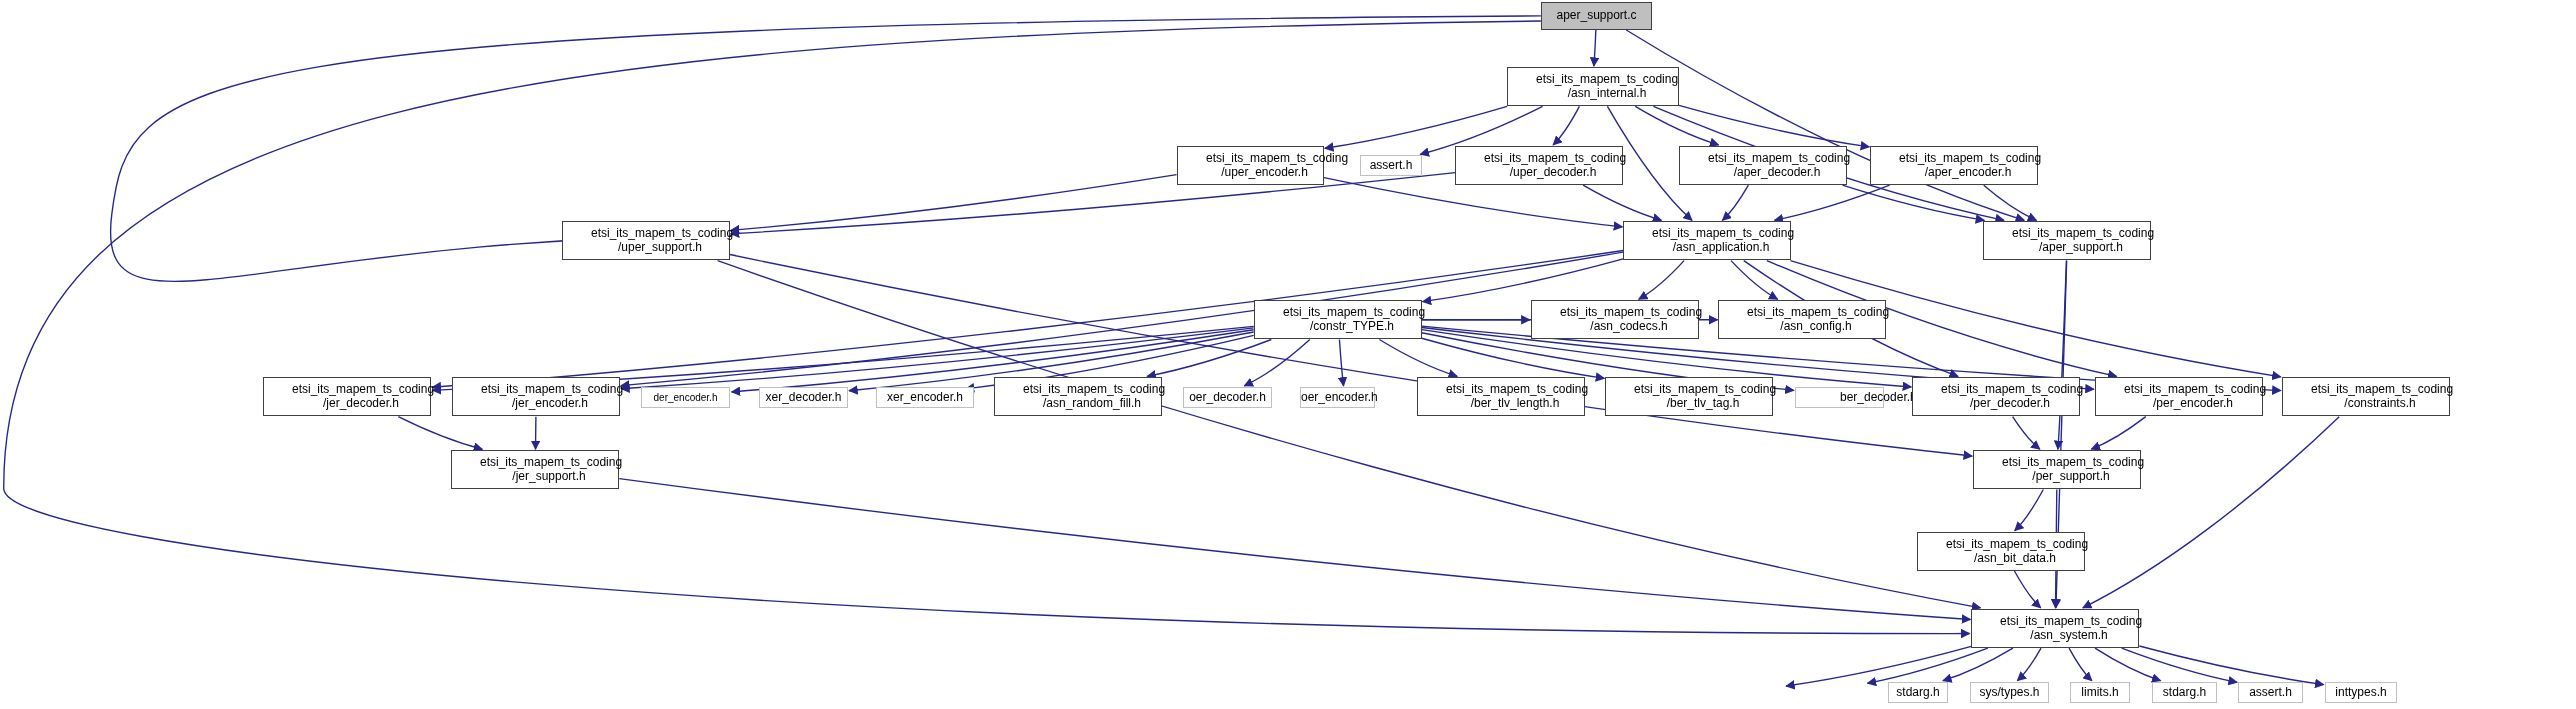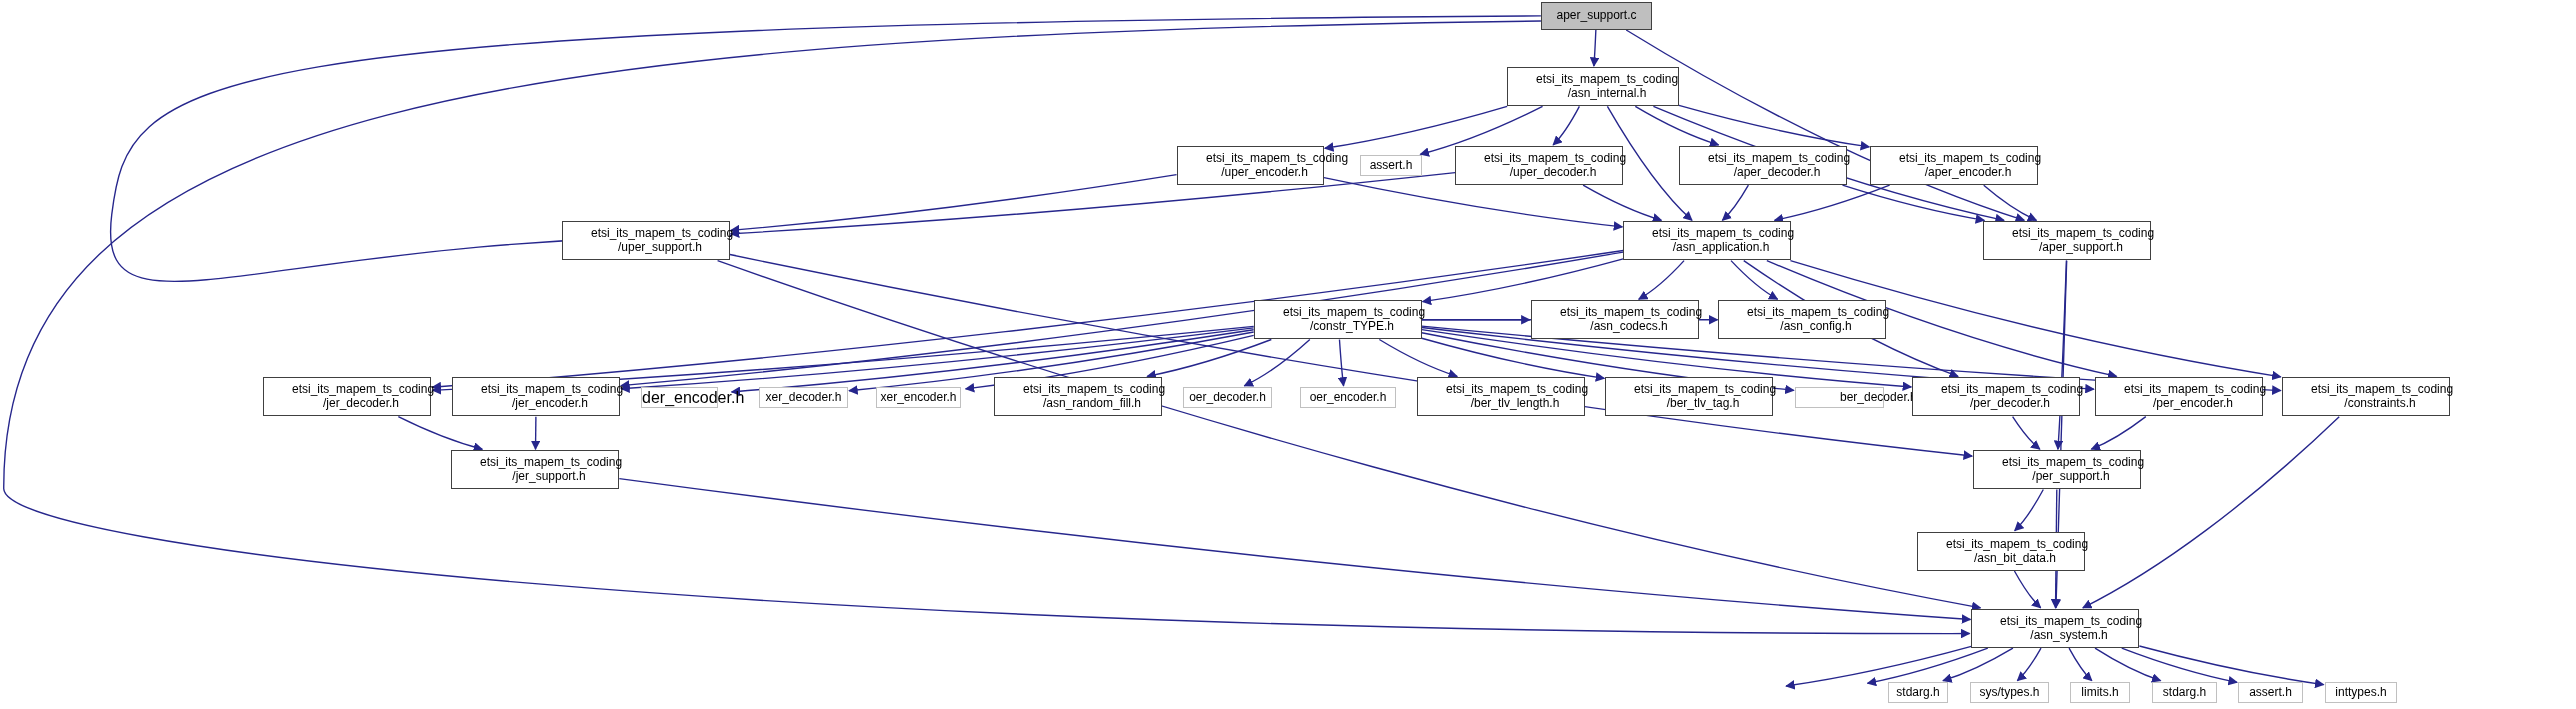--- a/index.html
+++ b/index.html
@@ -113,27 +113,27 @@
       <div class="node prim" style="left: 1254px; top: 300px; width: 168px; height: 39px; font-size: 12px;"><span class="nlabel">etsi_its_mapem_ts_coding
 /constr_TYPE.h</span></div>
       <div class="node prim" style="left: 1531px; top: 300px; width: 168px; height: 39px; font-size: 12px;"><span class="nlabel">etsi_its_mapem_ts_coding
 /asn_codecs.h</span></div>
       <div class="node prim" style="left: 1718px; top: 300px; width: 168px; height: 39px; font-size: 12px;"><span class="nlabel">etsi_its_mapem_ts_coding
 /asn_config.h</span></div>
       <div class="node prim" style="left: 263px; top: 377px; width: 168px; height: 39px; font-size: 12px;"><span class="nlabel">etsi_its_mapem_ts_coding
 /jer_decoder.h</span></div>
       <div class="node prim" style="left: 452px; top: 377px; width: 168px; height: 39px; font-size: 12px;"><span class="nlabel">etsi_its_mapem_ts_coding
 /jer_encoder.h</span></div>
-      <div class="node sys" style="left: 641px; top: 387px; width: 77px; height: 21.4px; font-size: 16px;"><span class="nlabel">der_encoder.h</span></div>
+      <div class="node sys" style="left: 641px; top: 387px; width: 89px; height: 21.4px; font-size: 10px;"><span class="nlabel">der_encoder.h</span></div>
       <div class="node sys" style="left: 759px; top: 387px; width: 89px; height: 21.4px; font-size: 12px;"><span class="nlabel">xer_decoder.h</span></div>
-      <div class="node sys" style="left: 876px; top: 387px; width: 85px; height: 21.4px; font-size: 12px;"><span class="nlabel">xer_encoder.h</span></div>
+      <div class="node sys" style="left: 876px; top: 387px; width: 98px; height: 21.4px; font-size: 12px;"><span class="nlabel">xer_encoder.h</span></div>
       <div class="node prim" style="left: 994px; top: 377px; width: 168px; height: 39px; font-size: 12px;"><span class="nlabel">etsi_its_mapem_ts_coding
 /asn_random_fill.h</span></div>
       <div class="node sys" style="left: 1183px; top: 387px; width: 89px; height: 21.4px; font-size: 12px;"><span class="nlabel">oer_decoder.h</span></div>
-      <div class="node sys" style="left: 1300px; top: 387px; width: 96px; height: 21.4px; font-size: 12px;"><span class="nlabel">oer_encoder.h</span></div>
+      <div class="node sys" style="left: 1300px; top: 387px; width: 75px; height: 21.4px; font-size: 12px;"><span class="nlabel">oer_encoder.h</span></div>
       <div class="node prim" style="left: 1417px; top: 377px; width: 168px; height: 39px; font-size: 12px;"><span class="nlabel">etsi_its_mapem_ts_coding
 /ber_tlv_length.h</span></div>
       <div class="node prim" style="left: 1605px; top: 377px; width: 168px; height: 39px; font-size: 12px;"><span class="nlabel">etsi_its_mapem_ts_coding
 /ber_tlv_tag.h</span></div>
       <div class="node sys" style="left: 1795px; top: 387px; width: 89px; height: 21.4px; font-size: 12px; padding-left: 44px;"><span class="nlabel">ber_decoder.h</span></div>
       <div class="node prim" style="left: 1912px; top: 377px; width: 168px; height: 39px; font-size: 12px;"><span class="nlabel">etsi_its_mapem_ts_coding
 /per_decoder.h</span></div>
       <div class="node prim" style="left: 2095px; top: 377px; width: 168px; height: 39px; font-size: 12px;"><span class="nlabel">etsi_its_mapem_ts_coding
 /per_encoder.h</span></div>
       <div class="node prim" style="left: 2282px; top: 377px; width: 168px; height: 39px; font-size: 12px;"><span class="nlabel">etsi_its_mapem_ts_coding

